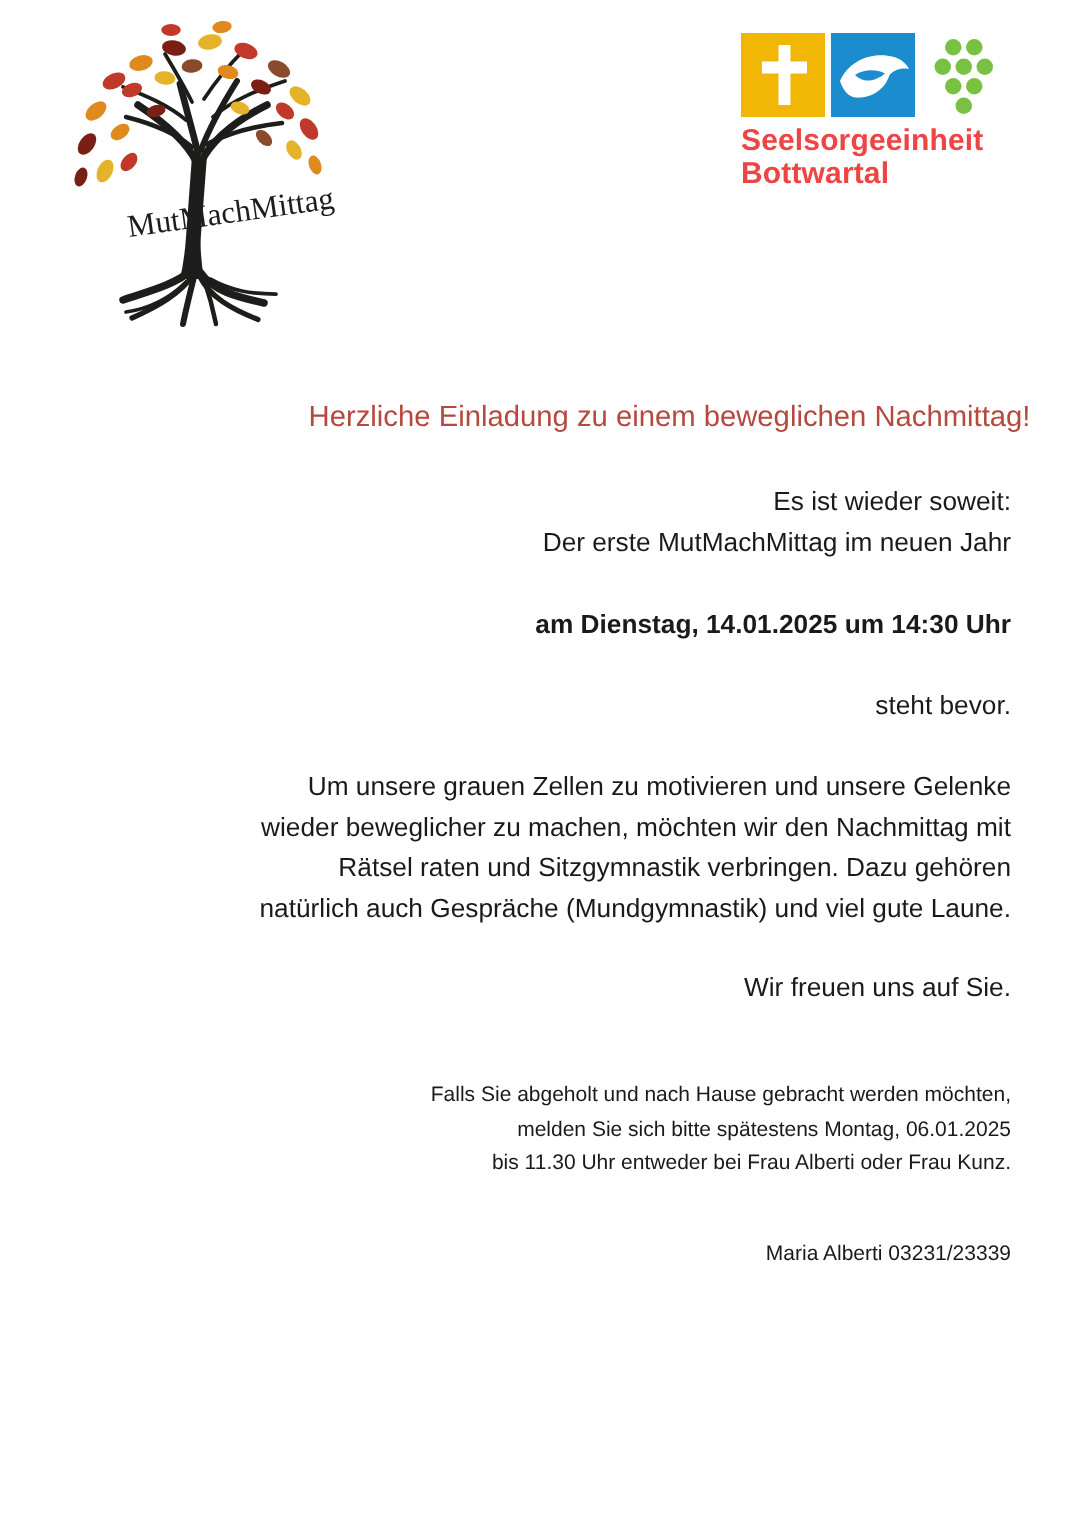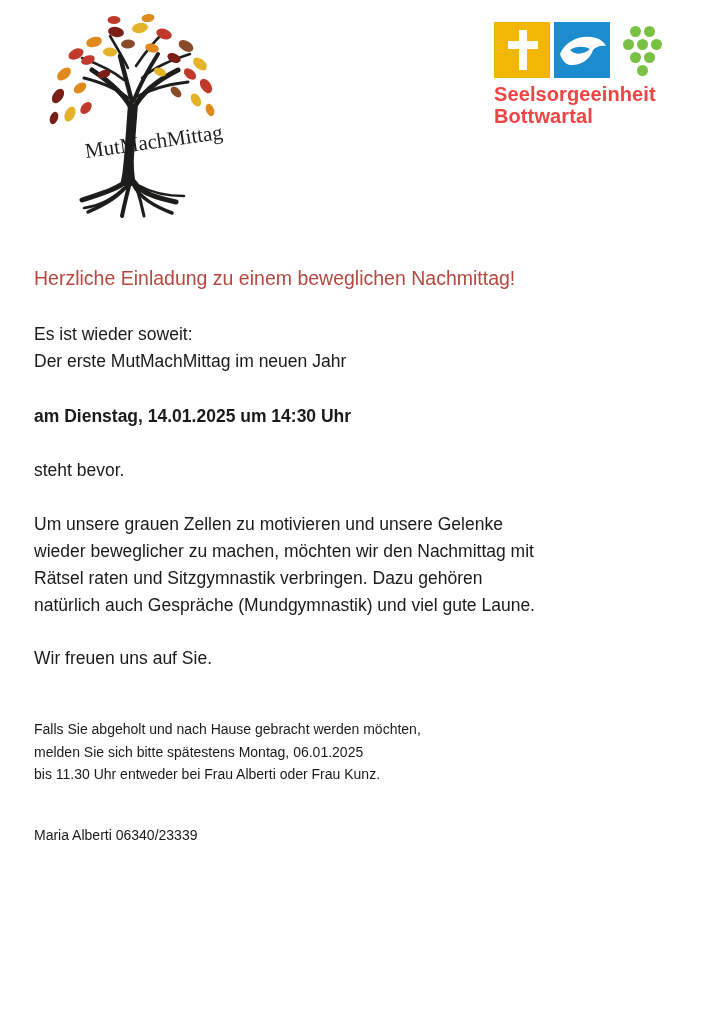--- a/index.html
+++ b/index.html
@@ -78,37 +78,37 @@
     line-height: 1.08;
     font-size: 20px;
     font-weight: 700;
     color: #ef4444;
     letter-spacing: 0.1px;
   }
   .logo-right-text .l2 { display: block; }
 
   
   .content {
-    text-align: left;
+    text-align: right;
     padding: 0 34px;
     box-sizing: border-box;
   }
 
   .headline {
     color: #b5483f;
     font-size: 19.5px;
     line-height: 1.3;
     margin: 30px 0 0 0;
     font-weight: 400;
   }
 
   .para {
     font-size: 17.5px;
     line-height: 1.55;
-    margin: 0;
+    margin: 13px;
   }
 
   .block-intro { margin-top: 30px; }
   .block-when {
     margin-top: 27px;
     font-weight: 700;
   }
   .block-steht { margin-top: 27px; }
   .block-body  { margin-top: 27px; }
   .block-freuen { margin-top: 26px; }
@@ -252,17 +252,17 @@
 
     <p class="para block-freuen">Wir freuen uns auf Sie.</p>
 
     <p class="para small block-abholung">
       <span class="line">Falls Sie abgeholt und nach Hause gebracht werden möchten,</span>
       <span class="line">melden Sie sich bitte spätestens Montag, 06.01.2025</span>
       <span class="line">bis 11.30 Uhr entweder bei Frau Alberti oder Frau Kunz.</span>
     </p>
 
     <p class="para small block-contact">
-      <span class="line">Maria Alberti 06340/23339</span>
+      <span class="line">Maria Alberti 03231/23339</span>
     </p>
 
   </div>
 </div>
 
 </body></html>

